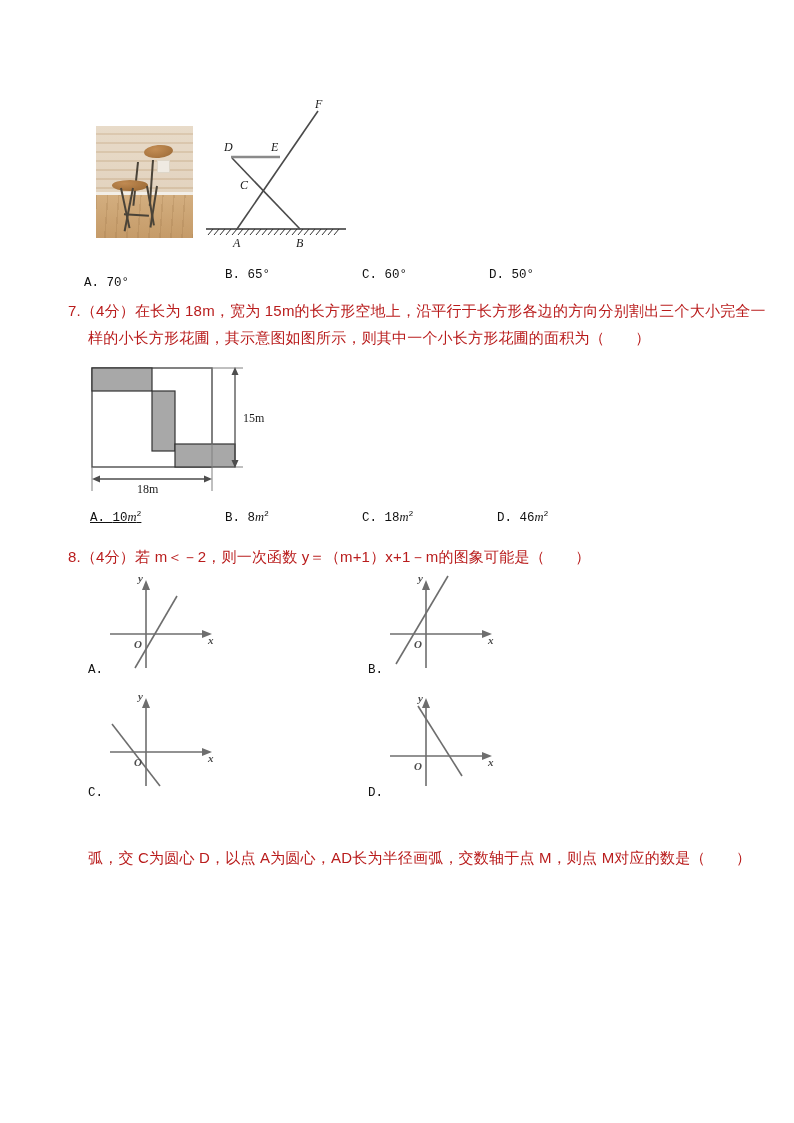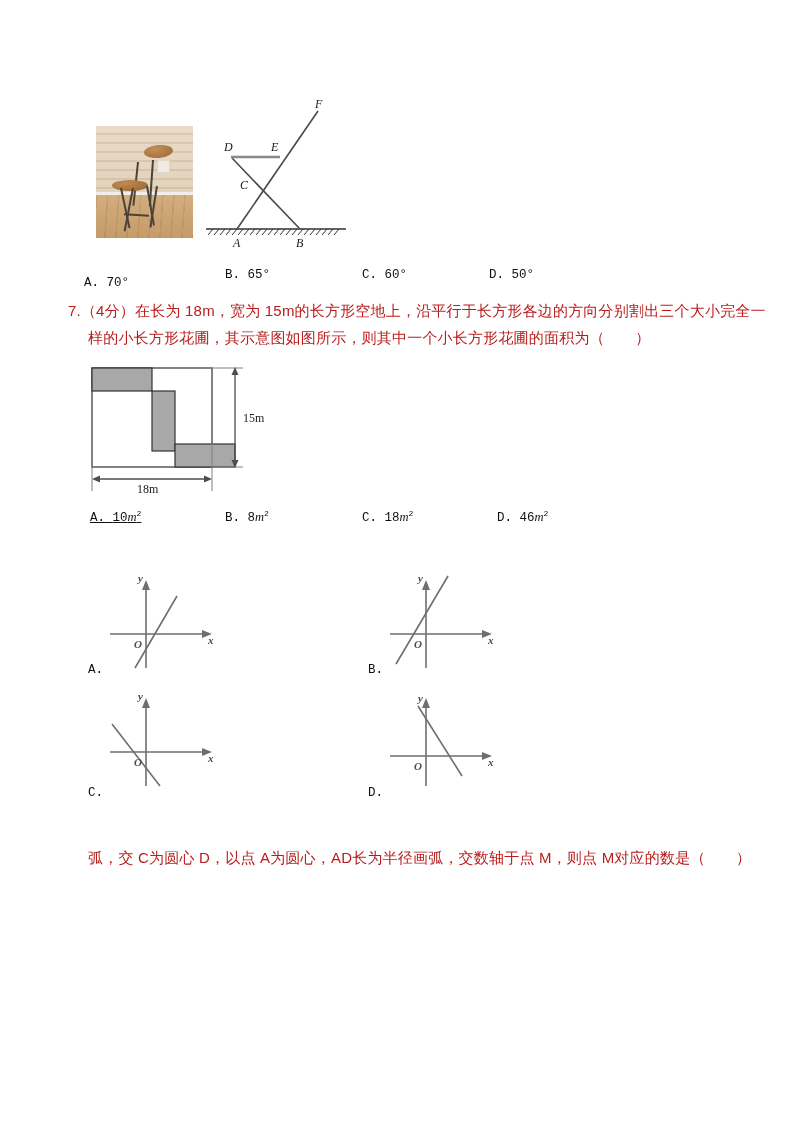--- a/index.html
+++ b/index.html
@@ -265,20 +265,23 @@
   </div>
   <div class="opt" style="left:362px;top:509px;">
     <span>C.</span>
     <span>18</span><span class="unit">m</span><sup>2</sup>
   </div>
   <div class="opt" style="left:497px;top:509px;">
     <span>D.</span>
     <span>46</span><span class="unit">m</span><sup>2</sup>
   </div>
 
+  <div class="qtext" style="left:68px;top:544px;">
+    <span>8.</span><span>（4分）</span><span>若 m＜－2，则一次函数 y＝（m+1）x+1－m的图象可能是（　　）</span>
+  </div>
 
   <div class="fig" style="left:98px;top:572px;">
     <svg width="130" height="100" viewBox="0 0 130 100">
       <line x1="12" y1="62" x2="108" y2="62" stroke="#6e6e6e" stroke-width="1.6"></line>
       <polygon points="114,62 104,58 104,66" fill="#6e6e6e"></polygon>
       <line x1="48" y1="96" x2="48" y2="14" stroke="#6e6e6e" stroke-width="1.6"></line>
       <polygon points="48,8 44,18 52,18" fill="#6e6e6e"></polygon>
       <line x1="37" y1="96" x2="79" y2="24" stroke="#6e6e6e" stroke-width="1.6"></line>
       <text class="axlabel" x="40" y="10">y</text>
       <text class="axlabel" x="110" y="72">x</text>

